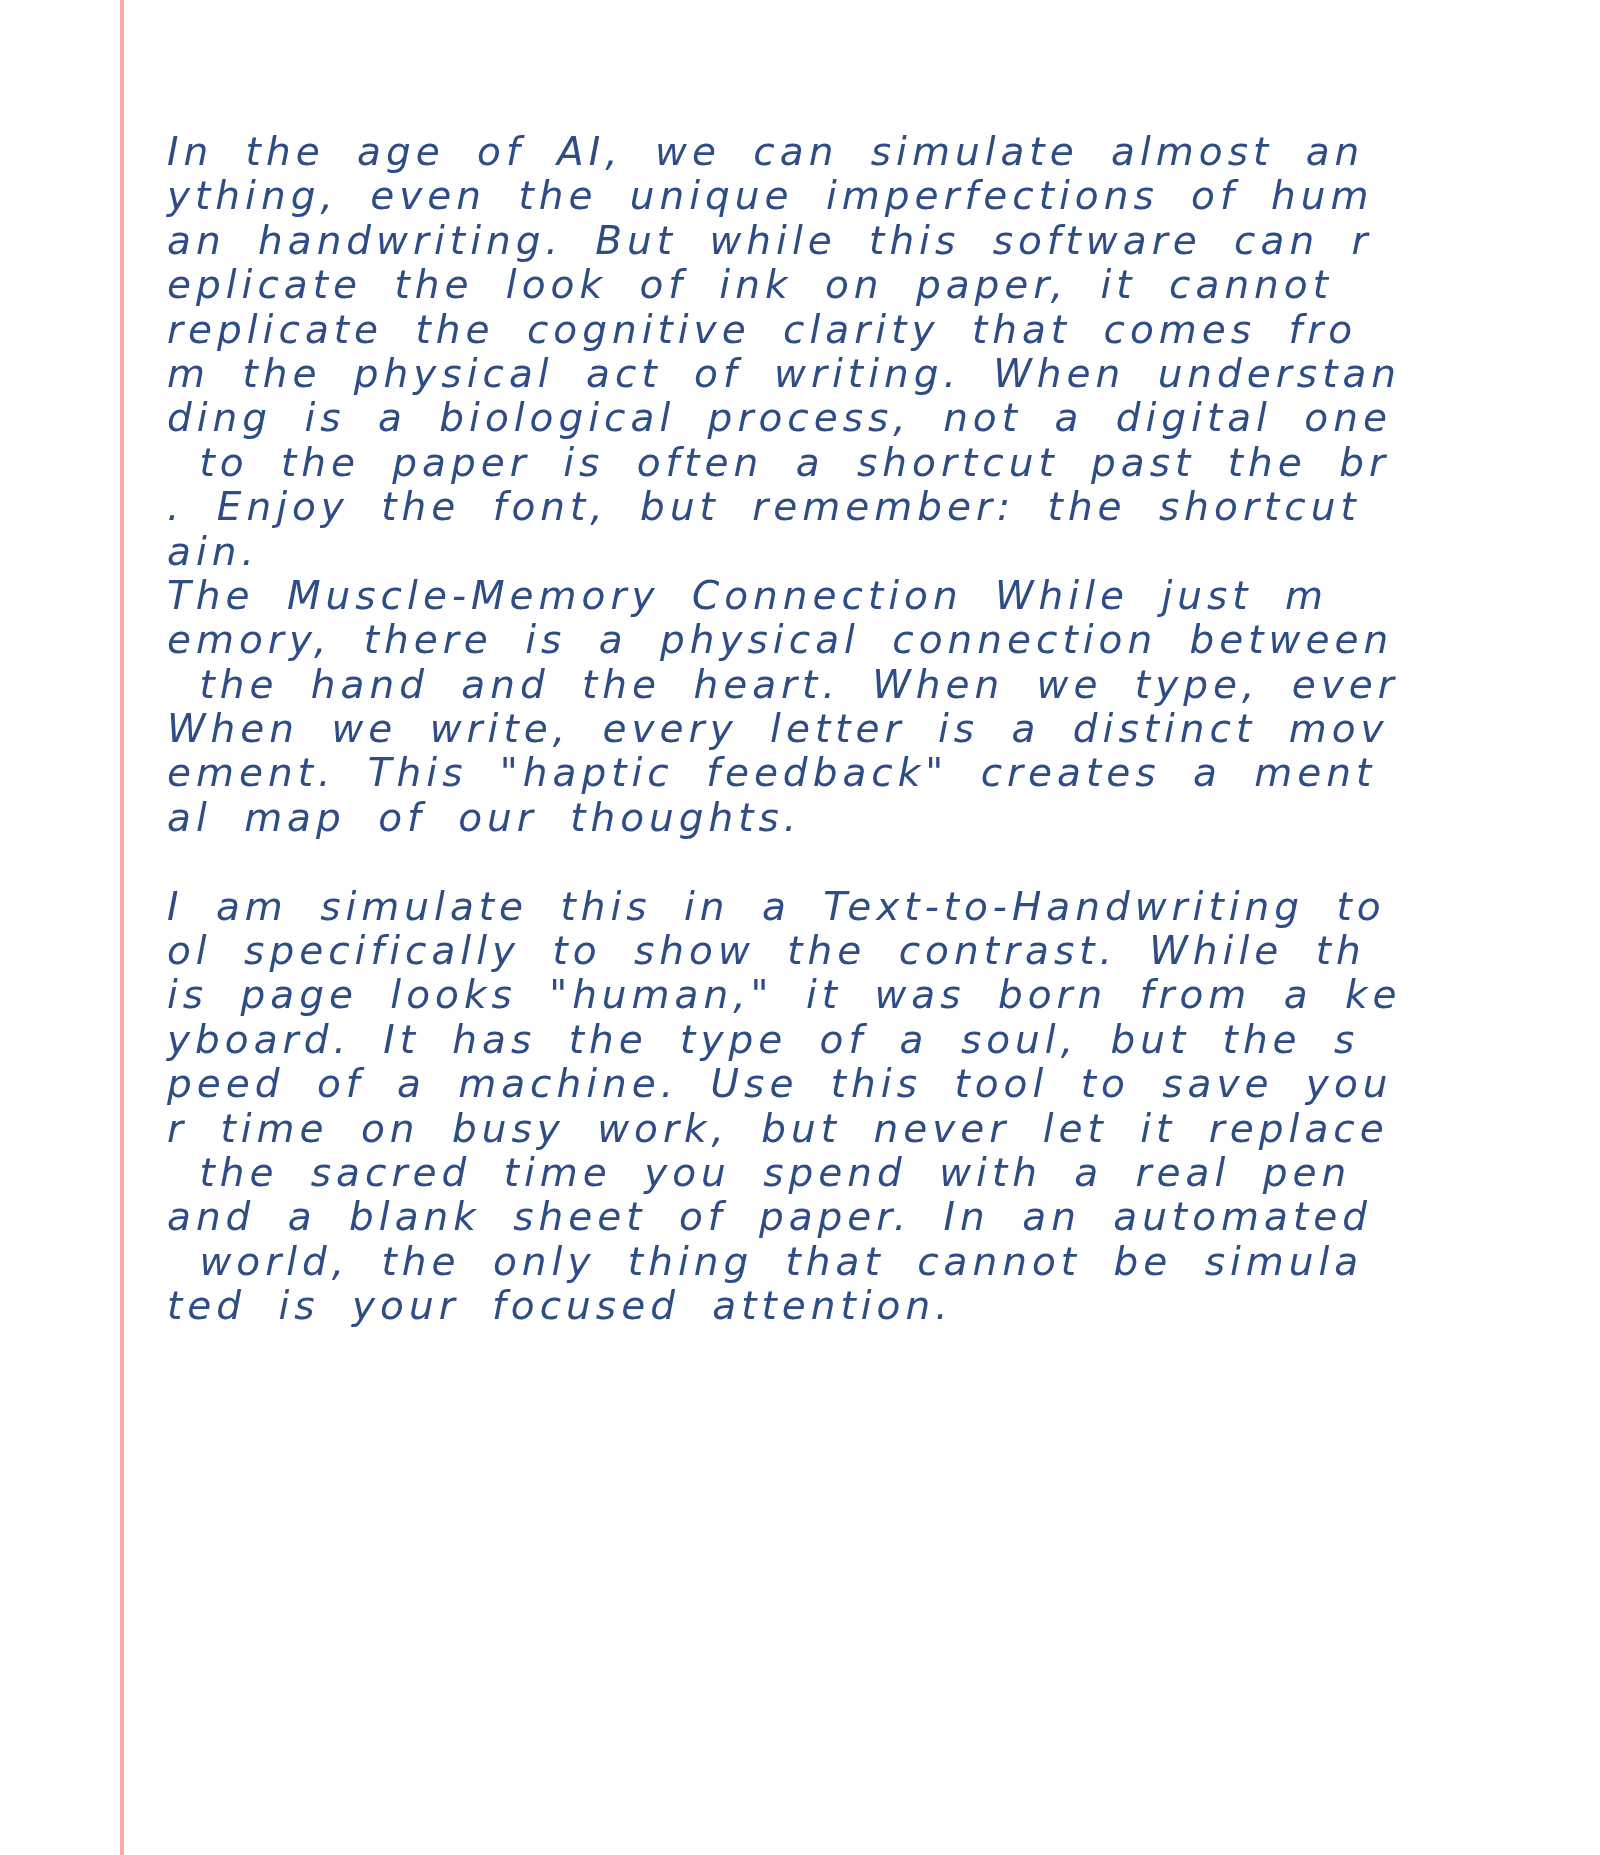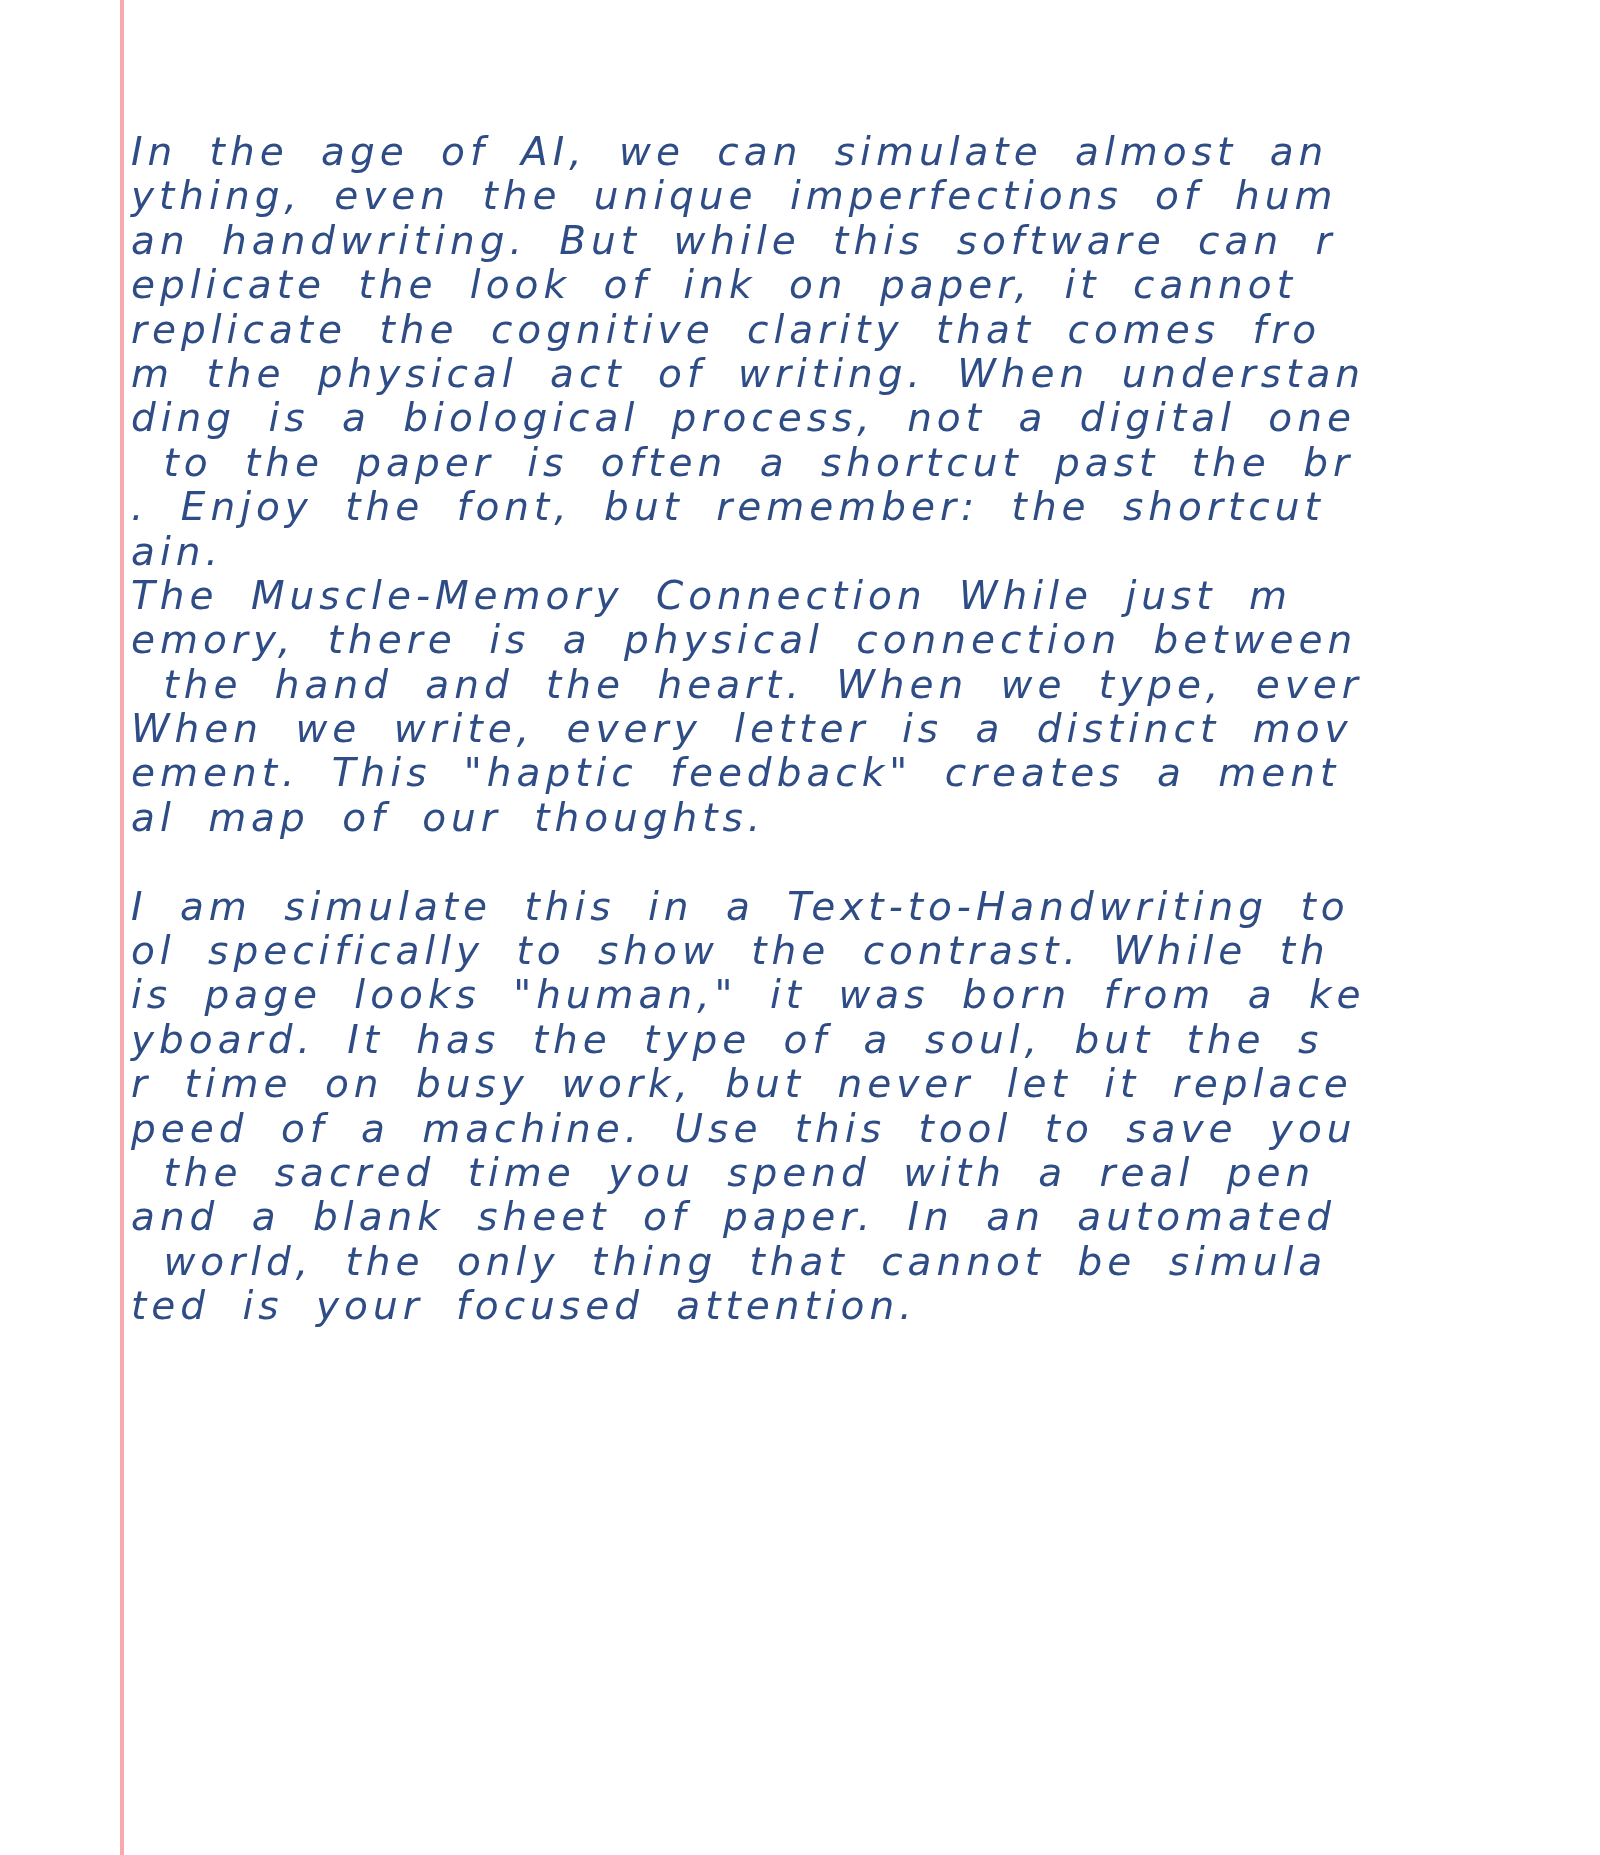--- a/index.html
+++ b/index.html
@@ -35,20 +35,21 @@
     font-family: "DejaVu Sans", sans-serif;
     font-style: italic;
     font-size: 39px;
     line-height: 44.4px;
     letter-spacing: 5px;
     word-spacing: 15px;
   }
   .hw-line {
     white-space: pre;
     height: 44.4px;
+    margin-left: 36px;
   }
 </style>
 </head>
 <body style="--page-bg: #ffffff; --margin-line: #f8a9ad; --ink: #2e4c85;">
 
 <div class="page">
   <div class="margin-line"></div>
   <div class="text-block">
       <div class="hw-line">In the age of AI, we can simulate almost an</div>
       <div class="hw-line">ything, even the unique imperfections of hum</div>
@@ -64,20 +65,20 @@
       <div class="hw-line">emory, there is a physical connection between</div>
       <div class="hw-line"> the hand and the heart. When we type, ever</div>
       <div class="hw-line">When we write, every letter is a distinct mov</div>
       <div class="hw-line">ement. This "haptic feedback" creates a ment</div>
       <div class="hw-line">al map of our thoughts.</div>
       <div class="hw-line"></div>
       <div class="hw-line">I am simulate this in a Text-to-Handwriting to</div>
       <div class="hw-line">ol specifically to show the contrast. While th</div>
       <div class="hw-line">is page looks "human," it was born from a ke</div>
       <div class="hw-line">yboard. It has the type of a soul, but the s</div>
+      <div class="hw-line">peed of a machine. Use this tool to save you</div>
       <div class="hw-line">r time on busy work, but never let it replace</div>
-      <div class="hw-line">peed of a machine. Use this tool to save you</div>
       <div class="hw-line"> the sacred time you spend with a real pen</div>
       <div class="hw-line">and a blank sheet of paper. In an automated</div>
       <div class="hw-line"> world, the only thing that cannot be simula</div>
       <div class="hw-line">ted is your focused attention.</div>
     </div>
 </div>
 
 </body></html>

